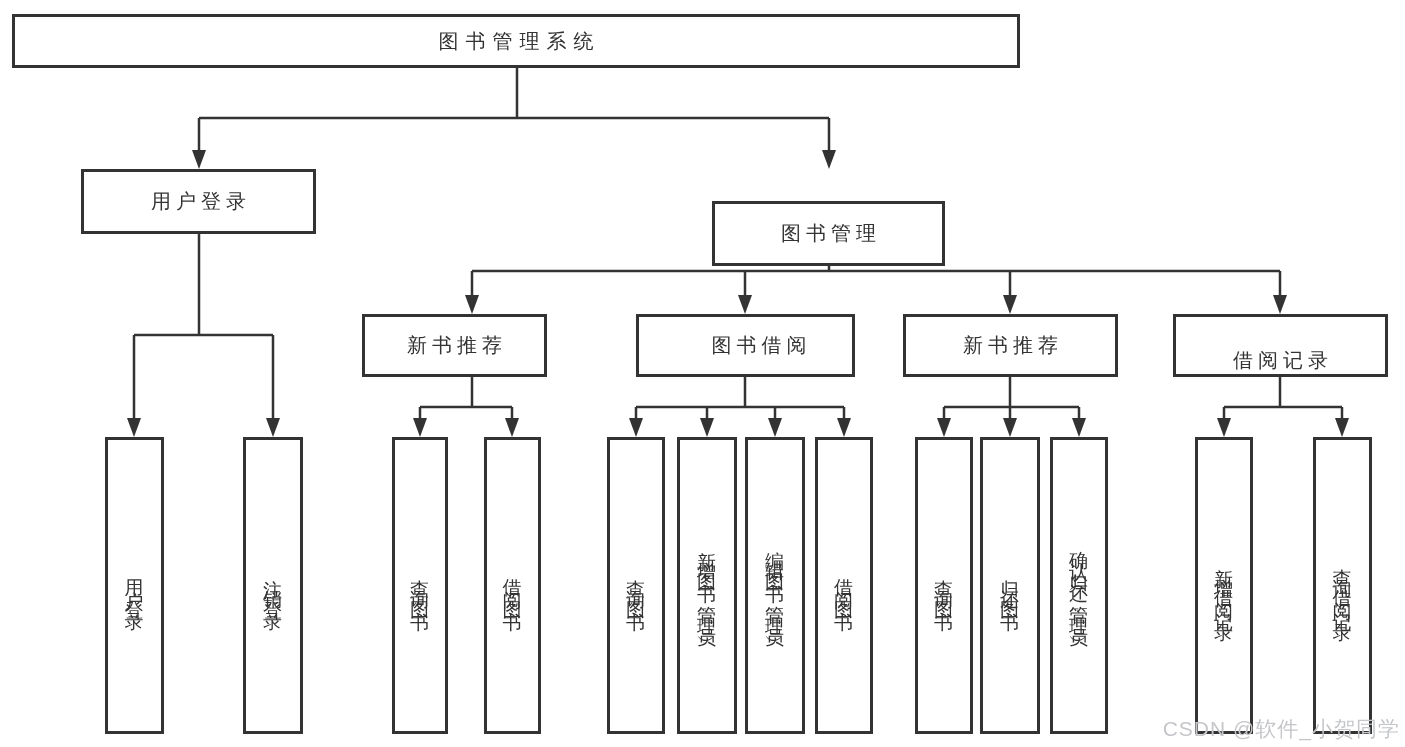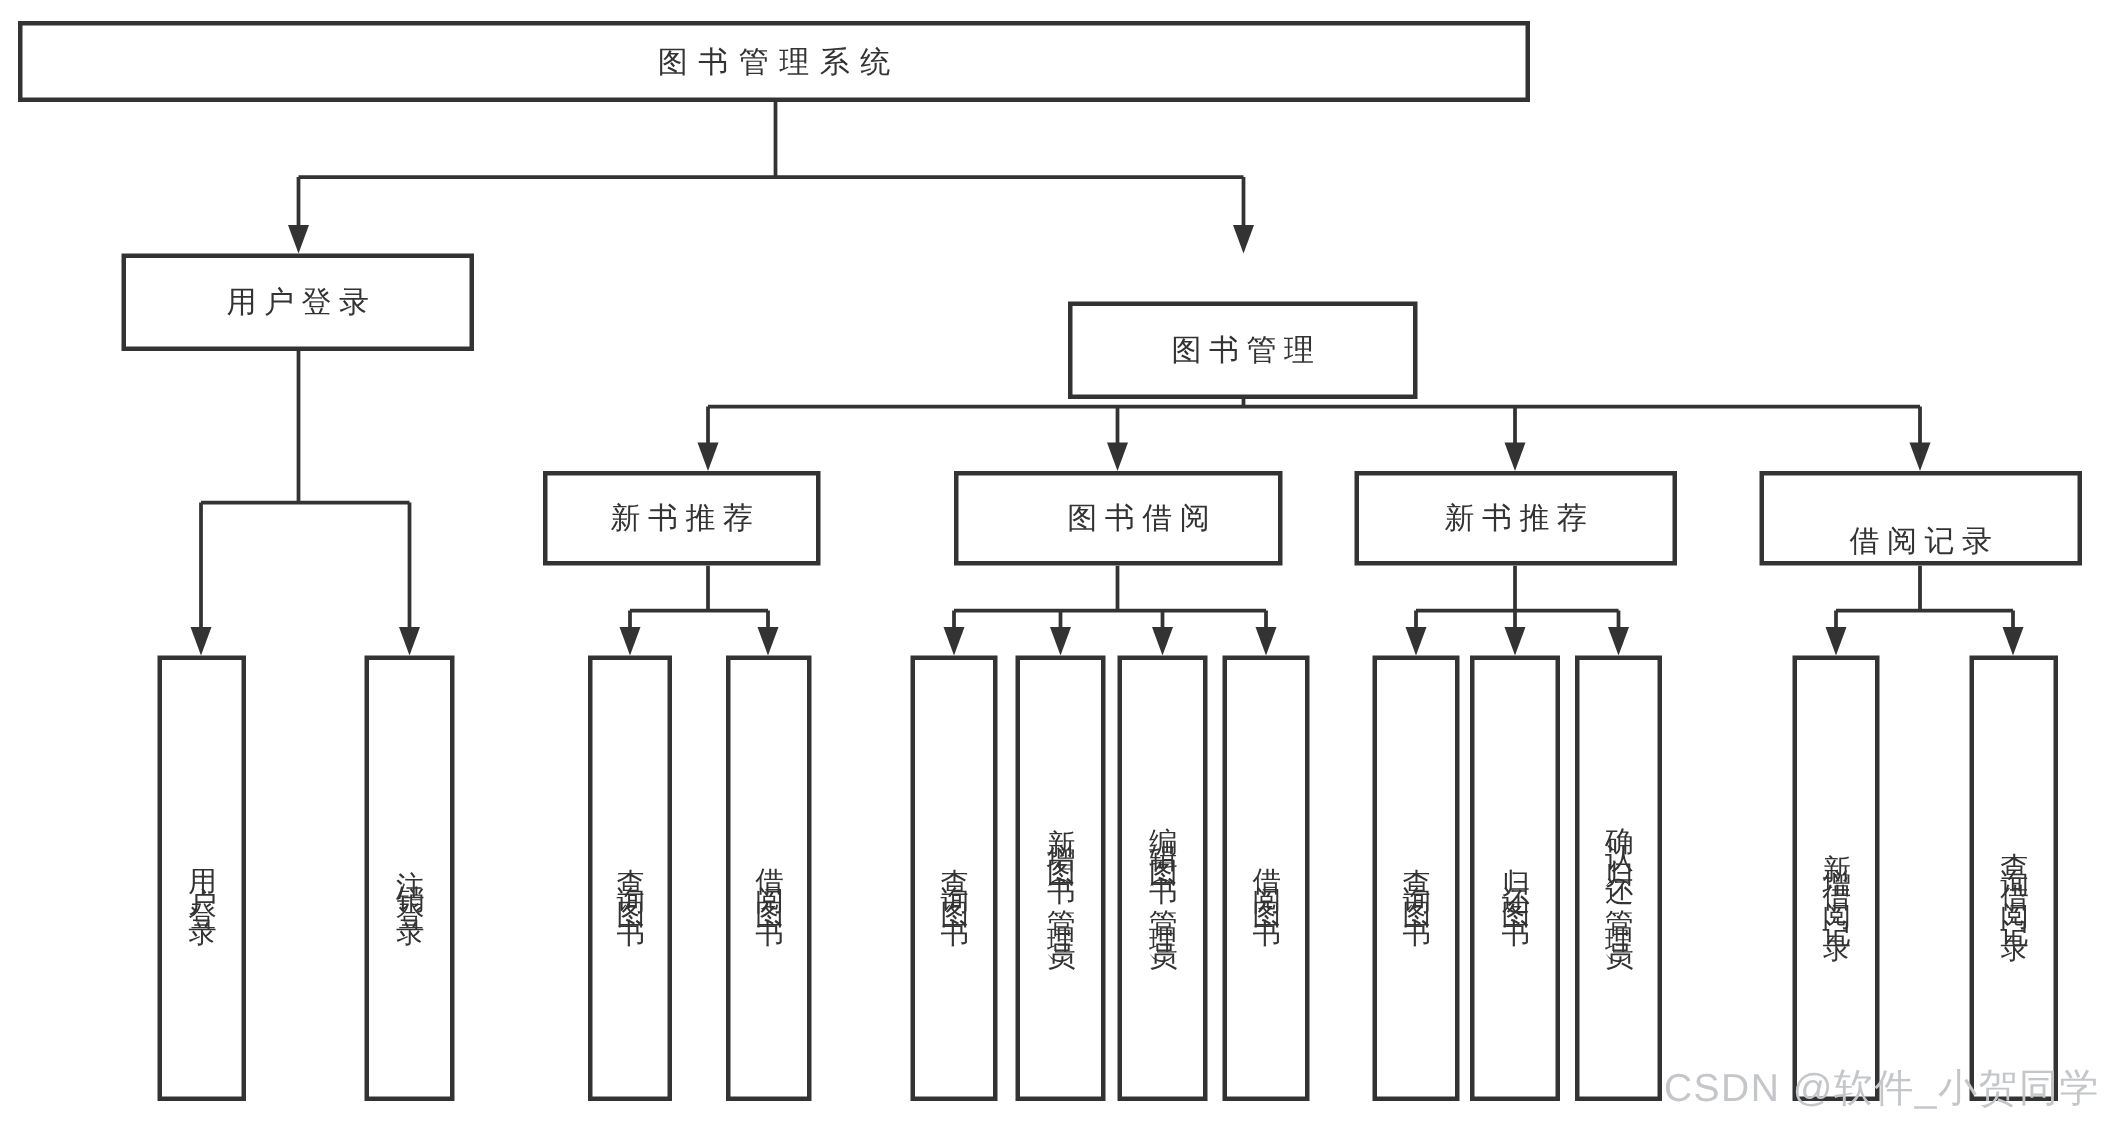--- a/index.html
+++ b/index.html
@@ -61,21 +61,21 @@
     text-orientation: mixed;
     font-size: 19px;
     line-height: 1;
     letter-spacing: 11px;
     white-space: nowrap;
   }
   #watermark {
     position: absolute;
     right: 5px;
     bottom: 4px;
-    font-size: 26px;
+    font-size: 21px;
     color: #c5c6ca;
     letter-spacing: 1px;
     z-index: 3;
     white-space: nowrap;
   }
 </style>
 </head>
 <body>
 
 <div id="canvas">

